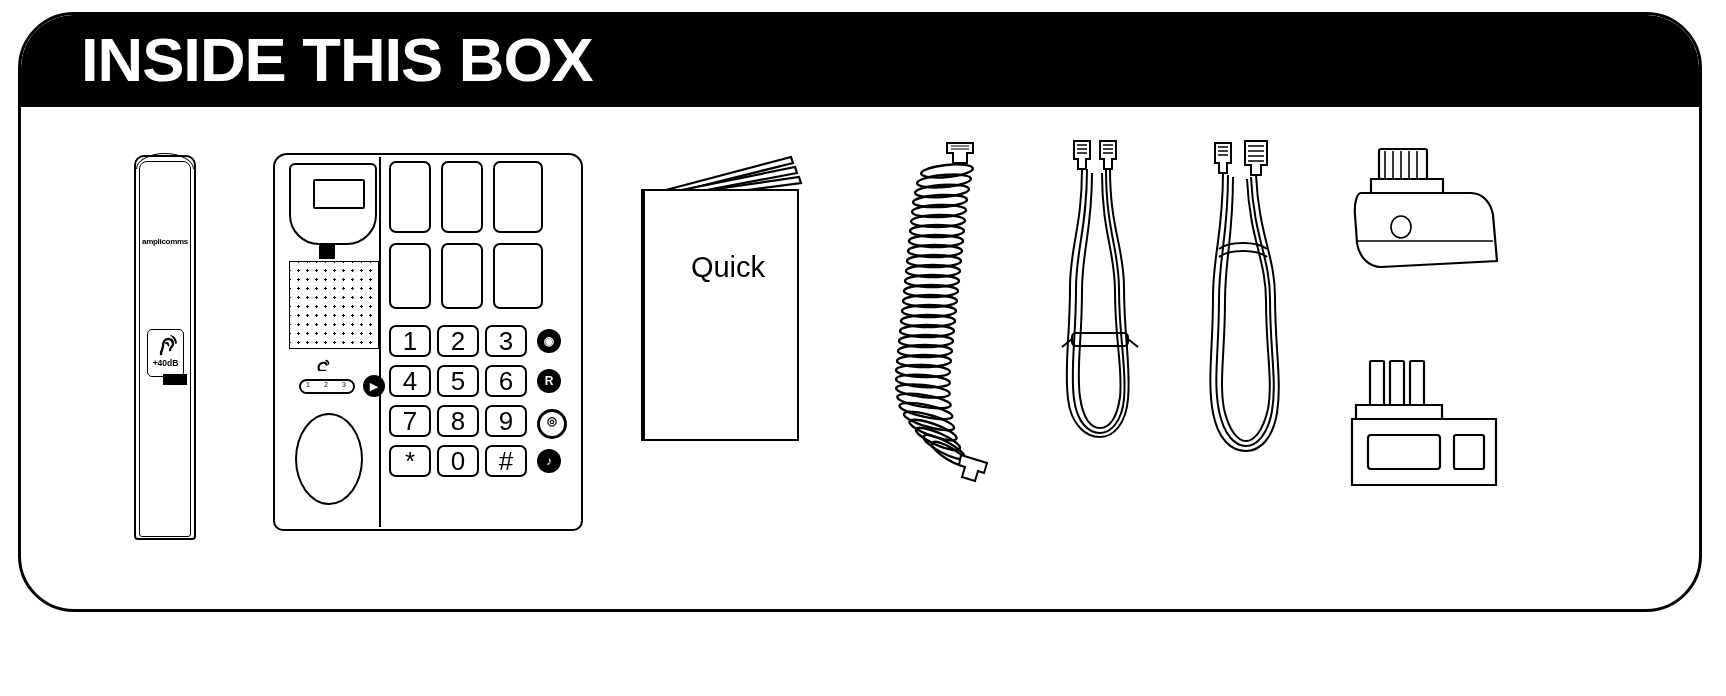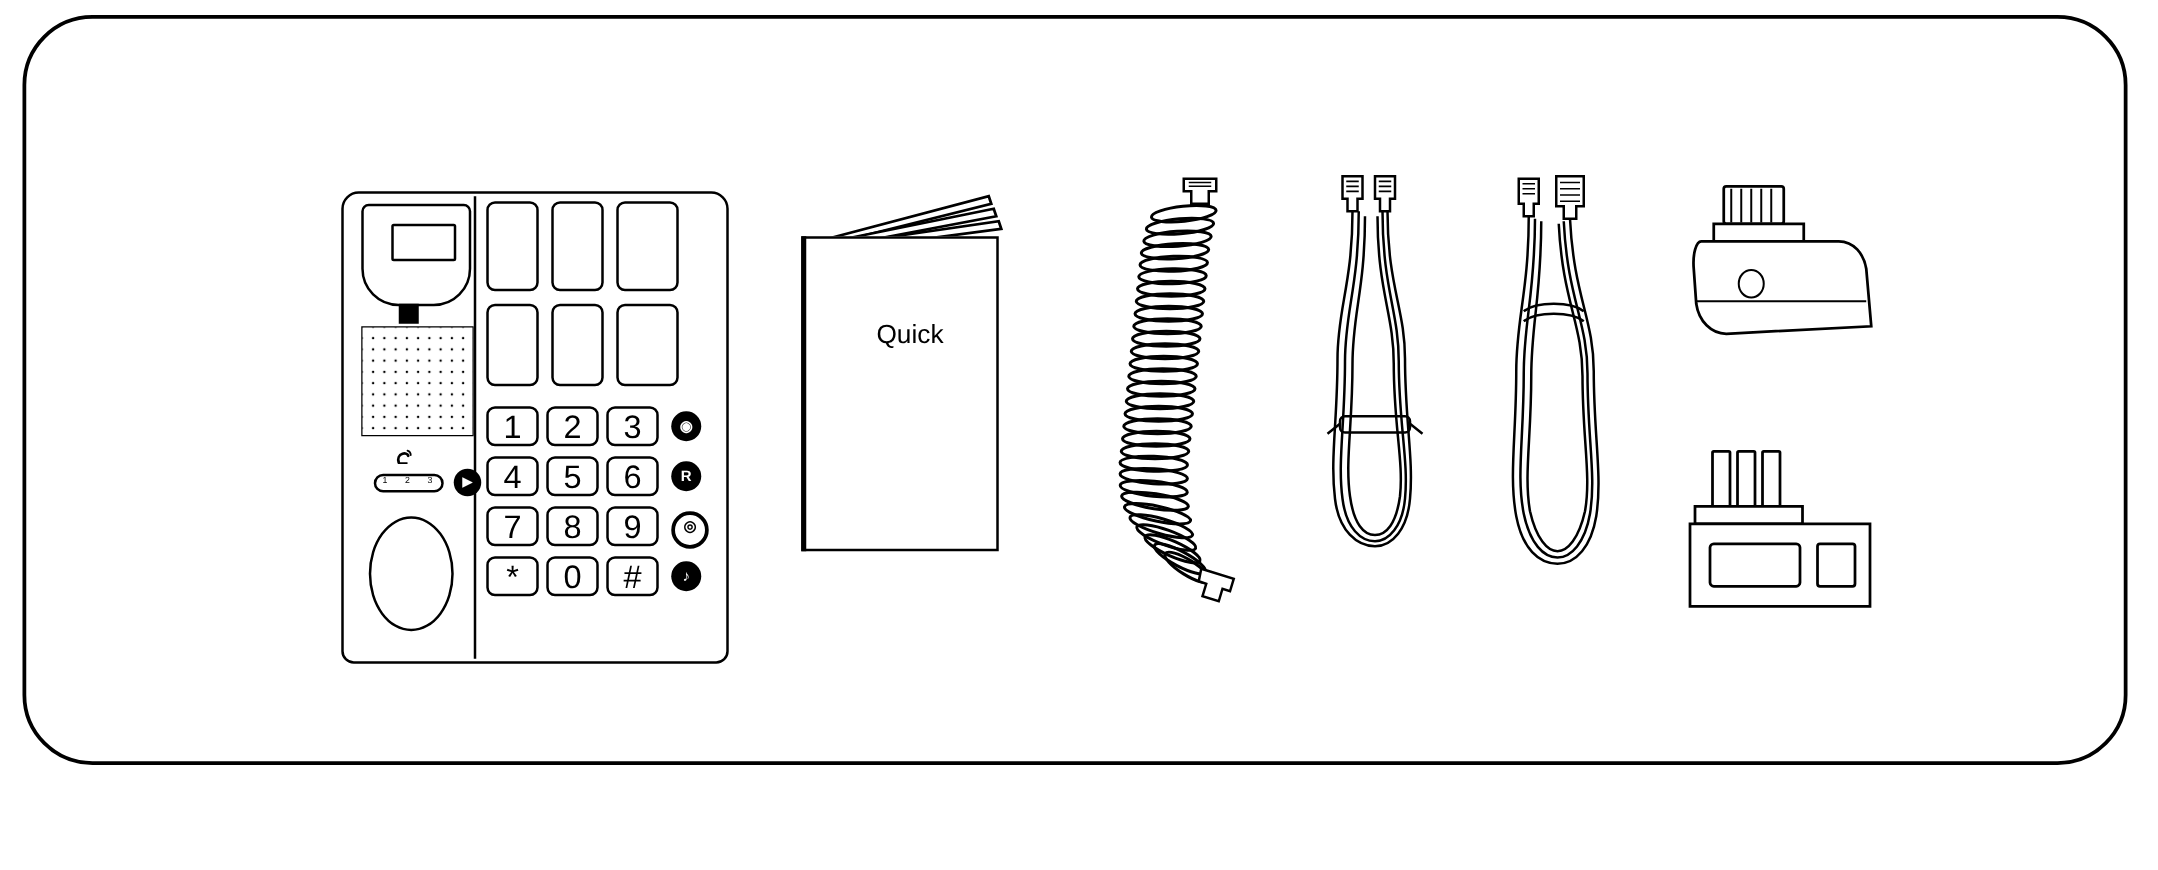--- a/index.html
+++ b/index.html
@@ -65,44 +65,64 @@
           background:#fff;box-sizing:border-box;text-align:center;line-height:29px;font-size:26px;color:#000;}
   .fkey{position:absolute;width:24px;height:24px;border-radius:50%;background:#000;color:#fff;
         font-size:12px;font-weight:bold;text-align:center;line-height:24px;}
   .fkey.ring{background:#fff;color:#000;border:3px solid #000;line-height:18px;}
 
   
   #guide{left:620px;top:42px;width:180px;height:330px;}
   #gd-cover{position:absolute;left:0;top:40px;width:158px;height:252px;border:2.5px solid #000;
             background:#fff;box-sizing:border-box;}
   #gd-spine{position:absolute;left:0;top:40px;width:4px;height:252px;background:#000;}
-  #gd-text{position:absolute;left:18px;top:96px;width:138px;text-align:center;font-size:21px;
+  #gd-text{position:absolute;left:18px;top:96px;width:138px;text-align:center;font-size:29px;
            line-height:45px;color:#000;}
 
   
   #cord{left:840px;top:30px;width:160px;height:430px;}
 
   
   #cable1{left:1035px;top:30px;width:110px;height:430px;}
   #cable2{left:1180px;top:30px;width:110px;height:430px;}
 
   
   #bracket{left:1330px;top:38px;width:180px;height:160px;}
   #adapter{left:1325px;top:250px;width:180px;height:150px;}
 
   svg{display:block;overflow:visible;}
 </style>
 </head>
 <body>
 
 <div id="panel">
 
+  <div id="header">
+    <div id="header-title">INSIDE THIS BOX</div>
+  </div>
 
   <div id="stage">
 
+    <div class="item" id="handset">
+      <div id="hs-body"></div>
+      <div id="hs-body2"></div>
+      <div id="hs-top-arc"></div>
+      <div id="hs-brand" class="lbl">amplicomms</div>
+      <div id="hs-badge"></div>
+      <div id="hs-ear">
+        <svg width="24" height="24" viewBox="0 0 24 24">
+          <path d="M7 20 C7 16 9 15 9 12 C9 8 11 5 14 5 C17 5 19 7 19 10 C19 13 16 13 16 16" fill="none" stroke="#000" stroke-width="2.4" stroke-linecap="round"></path>
+          <path d="M12 9 C13.5 9 14.5 10 14.5 11.5" fill="none" stroke="#000" stroke-width="1.8" stroke-linecap="round"></path>
+          <path d="M19 3 C21 4.5 22 6.5 22 9" fill="none" stroke="#000" stroke-width="1.6" stroke-linecap="round"></path>
+          <path d="M17 1.5 C20 3.2 21.5 5.8 21.6 9" fill="none" stroke="#000" stroke-width="1.2" stroke-linecap="round"></path>
+        </svg>
+      </div>
+      <div id="hs-db" class="lbl">+40dB</div>
+      <div id="hs-blk"></div>
+    </div>
 
     <div class="item" id="phone">
       <div id="ph-outline"></div>
 
       <div id="ph-left">
         <div id="ph-cradle">
           <div id="ph-cradle-in"></div>
         </div>
         <div id="ph-cradle-tab"></div>
         <div id="ph-grille"></div>

